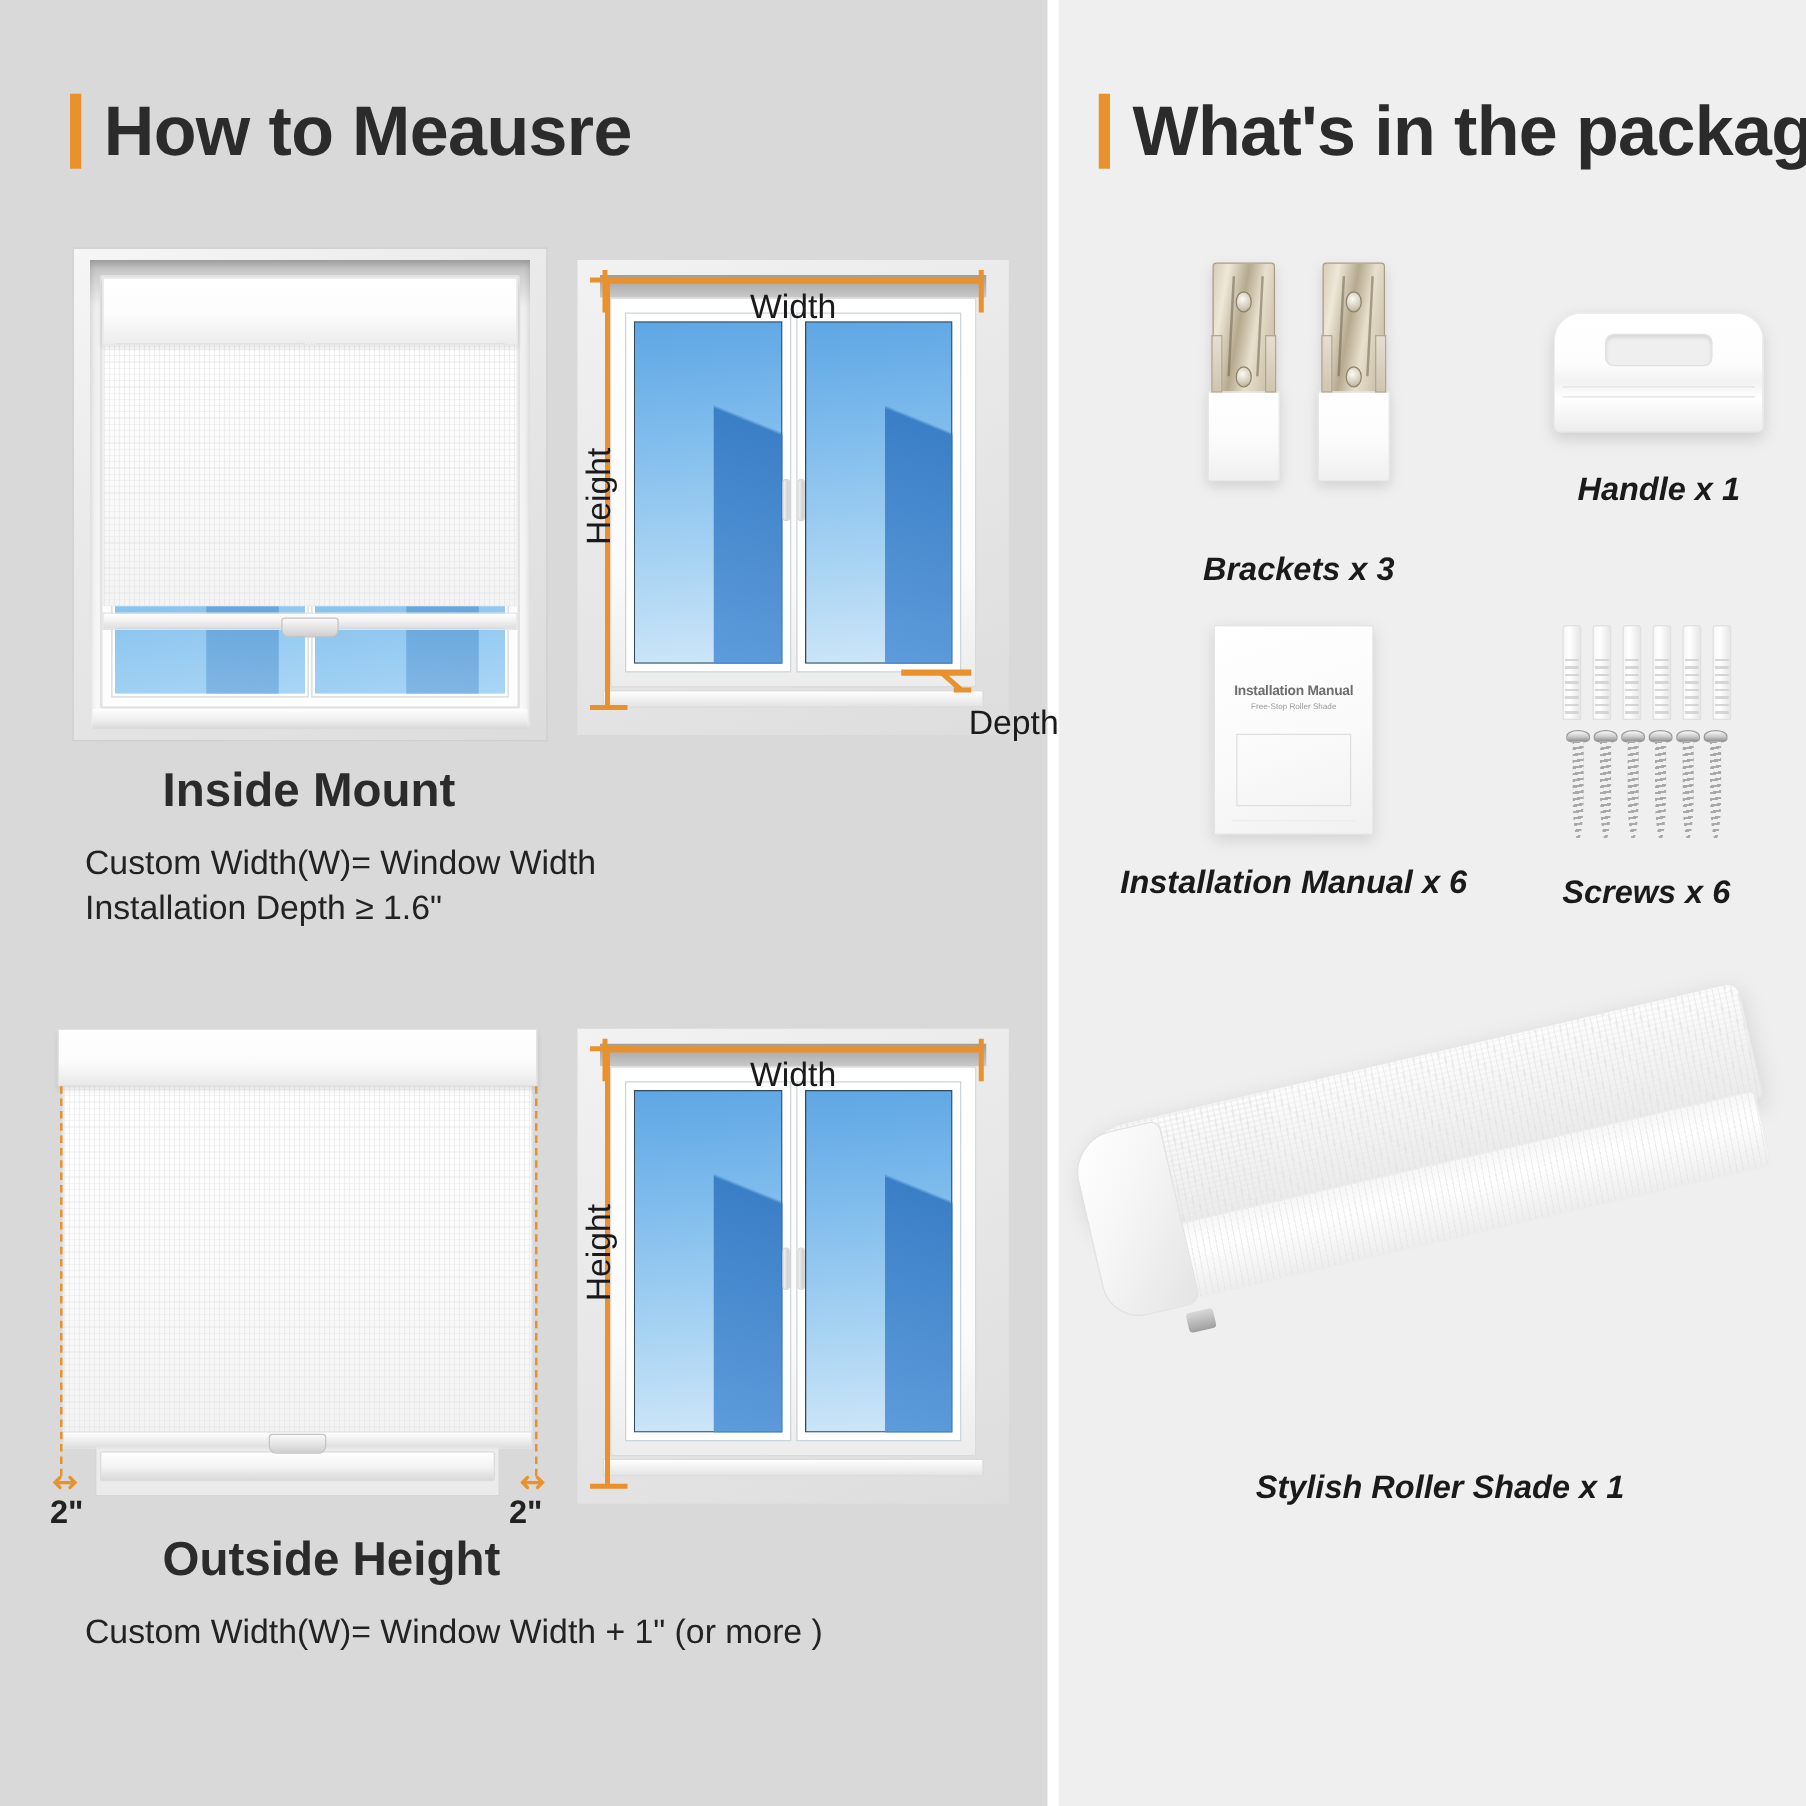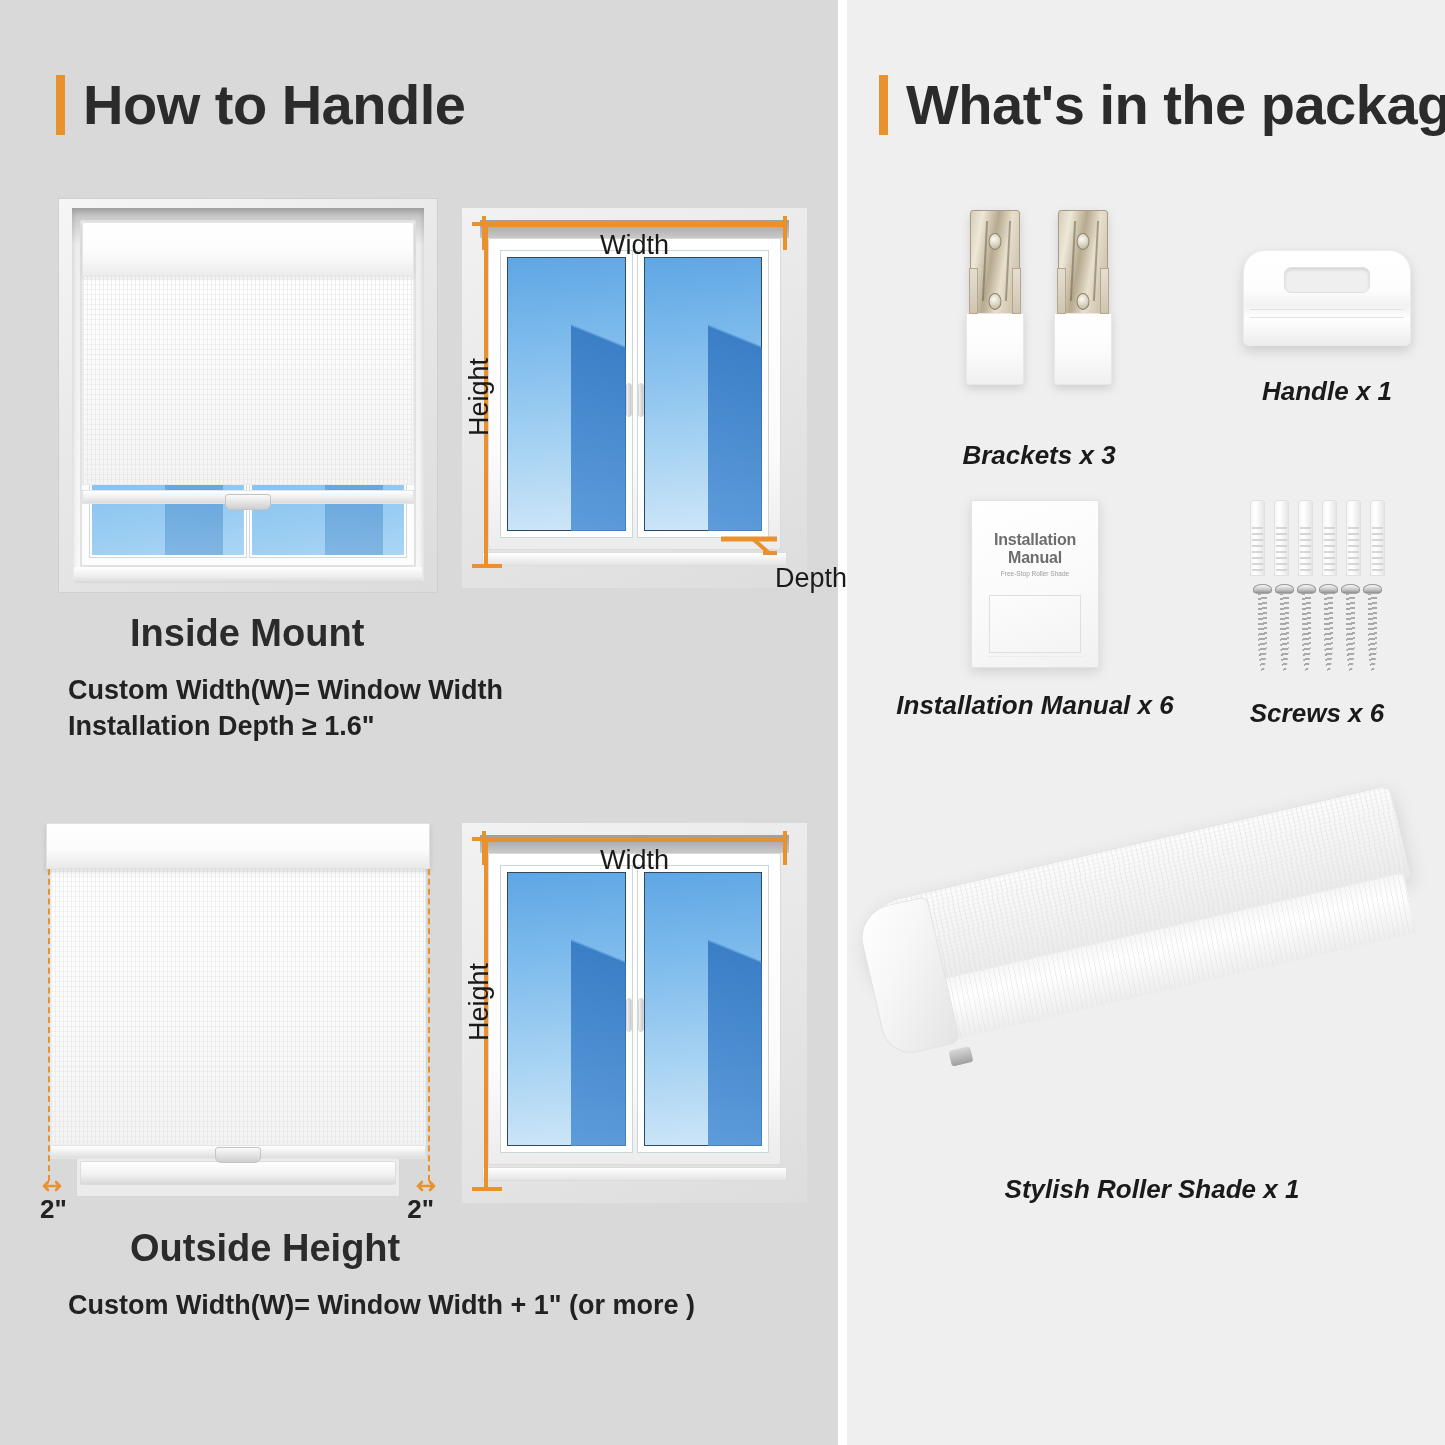--- a/index.html
+++ b/index.html
@@ -81,21 +81,20 @@
   }
   .mount-lines {
     margin-left: 68px;
     margin-top: 18px;
   }
   .mount-line {
     font-size: 27px;
     color: #222;
     line-height: 1.33;
     white-space: nowrap;
-    font-weight: bold;
   }
 
   
   .shade-scene {
     position: absolute;
     left: 58px;
     top: 8px;
     width: 380px;
     height: 395px;
   }
@@ -474,22 +473,22 @@
   .manual-page {
     position: relative;
     width: 128px; height: 168px;
     margin: 0 auto 22px;
     background: linear-gradient(160deg,#ffffff 0%, #fafafa 55%, #f1f1f1 100%);
     border: 1px solid #e4e4e4;
     filter: drop-shadow(0 4px 6px rgba(0,0,0,0.12));
     padding: 10px 12px;
   }
   .manual-title {
-    margin-top: 20px;
-    font-size: 16px;
+    margin-top: 36px;
+    font-size: 11px;
     font-weight: bold;
     text-align: center;
     color: #6d6d6d;
     letter-spacing: -0.2px;
   }
   .manual-sub {
     font-size: 6.5px;
     text-align: center;
     color: #9a9a9a;
     margin-top: 3px;
@@ -604,21 +603,21 @@
 </style>
 </head>
 <body>
 
 <div class="infographic">
 
   <div class="panel-left">
 
     <div class="heading" id="heading-left">
       <span class="heading-bar"></span>
-      <span class="heading-text">How to Handle</span>
+      <span class="heading-text">How to Meausre</span>
     </div>
 
     <div class="mount-block" id="inside-mount-block">
 
       <div class="mount-figures">
 
         <div class="shade-scene">
           <div class="wall-recess"></div>
           <div class="recess-inner"></div>
 

